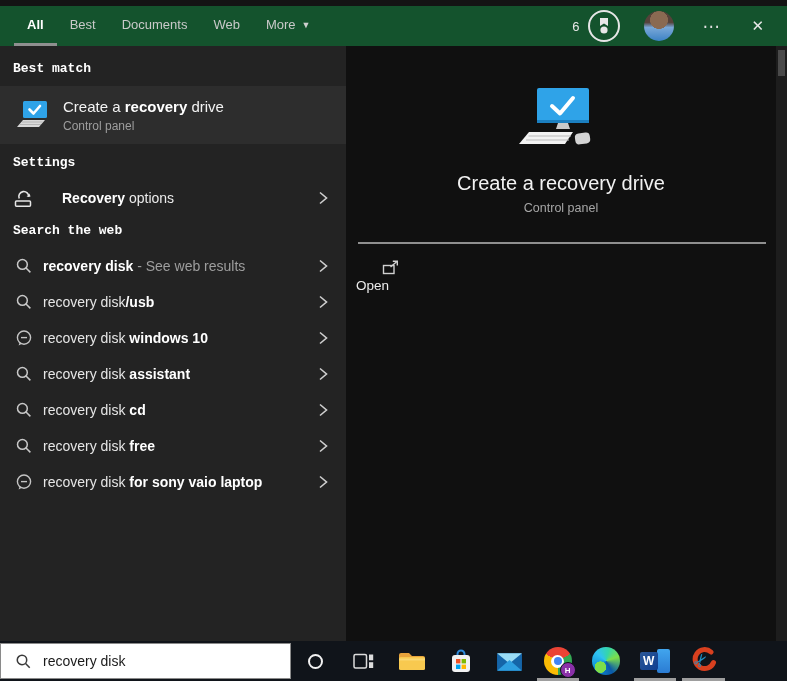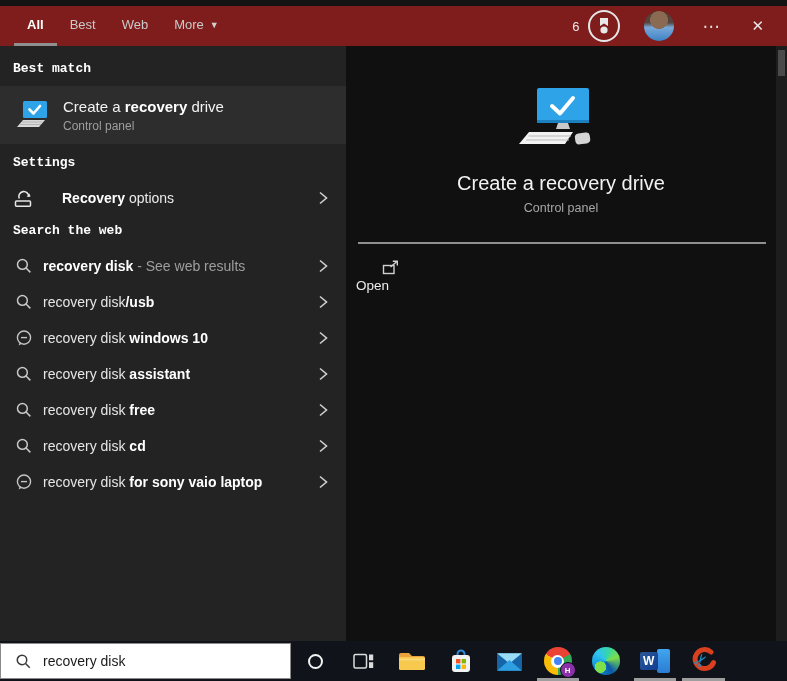--- a/index.html
+++ b/index.html
@@ -4,21 +4,21 @@
 <style>
   html,body{margin:0;padding:0;background:#000;}
   .screen{
     position:relative;width:787px;height:681px;overflow:hidden;
     font-family:"Liberation Sans","DejaVu Sans",sans-serif;
     background:#101010;color:#e8e8e8;
   }
   
   .topstrip{position:absolute;top:0;left:0;right:0;height:6px;background:#141414;}
   .tabbar{
-    position:absolute;top:6px;left:0;right:0;height:40px;background:#7f1d1d;
+    position:absolute;top:6px;left:0;right:0;height:40px;background:#14532d;
     display:flex;align-items:stretch;
   }
   .tabs{display:flex;align-items:stretch;margin-left:14px;}
   .tab{
     display:flex;align-items:center;padding:0 13px;font-size:13px;color:#c9c9c9;
     border-bottom:3px solid transparent;cursor:default;white-space:nowrap;
   }
   .tab.selected{color:#fff;font-weight:bold;border-bottom-color:#8f8f8f;}
   .tab .caret{margin-left:6px;font-size:9px;color:#cfcfcf;}
   .tabbar-right{margin-left:auto;display:flex;align-items:center;gap:0;}
@@ -112,20 +112,21 @@
 <body>
 
 <div class="screen">
 
   <div class="topstrip"></div>
 
   <div class="tabbar">
     <div class="tabs">
       <div class="tab selected">All</div>
       <div class="tab">Best</div>
+      <div class="tab">Documents</div>
       <div class="tab">Web</div>
       <div class="tab">
         <span>More</span>
         <span class="caret">▼</span>
       </div>
     </div>
     <div class="tabbar-right">
       <span class="rewards-count">6</span>
       <div class="medal-btn">
         <svg width="16" height="18" viewBox="0 0 16 18">
@@ -235,35 +236,35 @@
     </div>
 
     <div class="web-row">
       <span class="row-icon">
         <svg width="18" height="18" viewBox="0 0 18 18">
           <circle cx="7.4" cy="7.4" r="4.9" fill="none" stroke="#c8c8c8" stroke-width="1.5"></circle>
           <line x1="11" y1="11" x2="15.4" y2="15.4" stroke="#c8c8c8" stroke-width="1.5"></line>
         </svg>
       </span>
 
+      <span class="row-label txt"><span class="t-pre">recovery disk </span><span class="t-strong">cd</span><span class="t-post"></span></span>
+      <svg class="chev" viewBox="0 0 12 18">
+        <polyline points="3,3.5 9.5,9 3,14.5" fill="none" stroke="#cfcfcf" stroke-width="1.6"></polyline>
+      </svg>
+    </div>
+
+    <div class="web-row">
+      <span class="row-icon">
+        <svg width="18" height="18" viewBox="0 0 18 18">
+          <circle cx="7.4" cy="7.4" r="4.9" fill="none" stroke="#c8c8c8" stroke-width="1.5"></circle>
+          <line x1="11" y1="11" x2="15.4" y2="15.4" stroke="#c8c8c8" stroke-width="1.5"></line>
+        </svg>
+      </span>
+
       <span class="row-label txt"><span class="t-pre">recovery disk </span><span class="t-strong">free</span><span class="t-post"></span></span>
-      <svg class="chev" viewBox="0 0 12 18">
-        <polyline points="3,3.5 9.5,9 3,14.5" fill="none" stroke="#cfcfcf" stroke-width="1.6"></polyline>
-      </svg>
-    </div>
-
-    <div class="web-row">
-      <span class="row-icon">
-        <svg width="18" height="18" viewBox="0 0 18 18">
-          <circle cx="7.4" cy="7.4" r="4.9" fill="none" stroke="#c8c8c8" stroke-width="1.5"></circle>
-          <line x1="11" y1="11" x2="15.4" y2="15.4" stroke="#c8c8c8" stroke-width="1.5"></line>
-        </svg>
-      </span>
-
-      <span class="row-label txt"><span class="t-pre">recovery disk </span><span class="t-strong">cd</span><span class="t-post"></span></span>
       <svg class="chev" viewBox="0 0 12 18">
         <polyline points="3,3.5 9.5,9 3,14.5" fill="none" stroke="#cfcfcf" stroke-width="1.6"></polyline>
       </svg>
     </div>
 
     <div class="web-row">
 
       <span class="row-icon">
         <svg width="18" height="18" viewBox="0 0 18 18">
           <circle cx="9" cy="8.6" r="6.6" fill="none" stroke="#c4c4c4" stroke-width="1.4"></circle>

